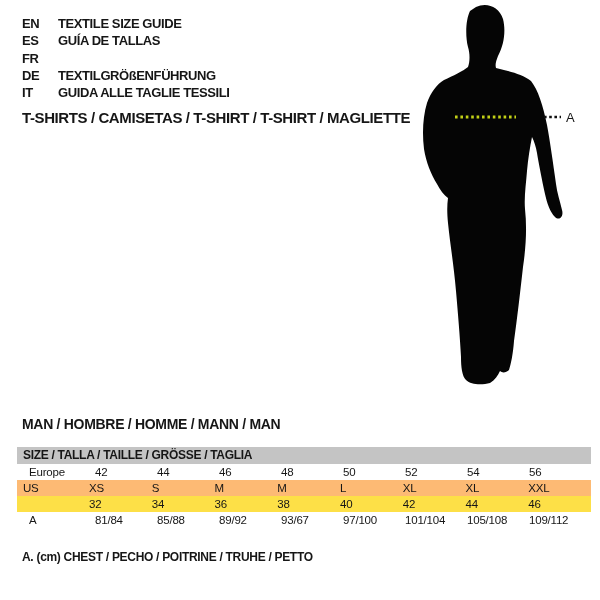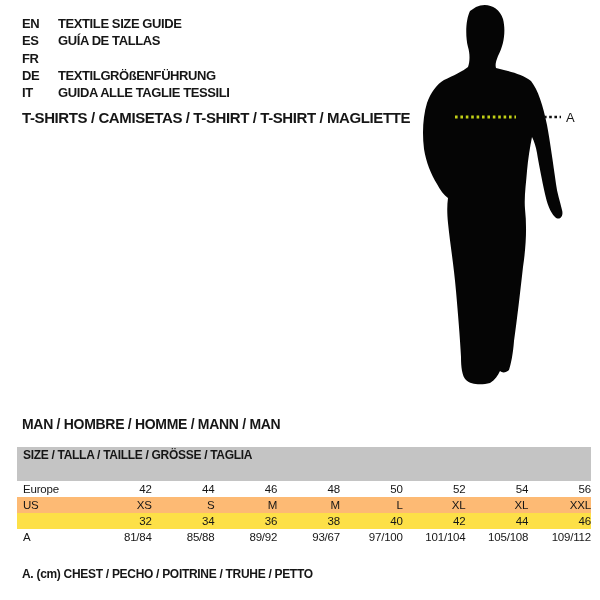--- a/index.html
+++ b/index.html
@@ -16,30 +16,30 @@
   .cat-block{position:absolute;left:22px;top:109px;}
   .cat-line{height:18px;line-height:18px;font-weight:700;font-size:15px;letter-spacing:-0.4px;}
   
   .figure-wrap{position:absolute;left:410px;top:0;width:190px;height:400px;}
   .figure-wrap svg{display:block;}
   
   .section-title{position:absolute;left:22px;top:416px;height:17px;line-height:17px;
     font-weight:700;font-size:14px;letter-spacing:-0.3px;}
   
   .size-table{position:absolute;left:17px;top:447px;width:574px;font-size:11.5px;letter-spacing:-0.2px;}
-  .tbl-header{height:34px;line-height:17px;background:#c4c4c4;padding-left:6px;
+  .tbl-header{height:17px;line-height:17px;background:#c4c4c4;padding-left:6px;
     font-weight:700;font-size:12px;letter-spacing:-0.3px;}
   .tbl-row{display:grid;grid-template-columns:72px repeat(8,1fr);height:16px;line-height:16px;}
   .tbl-row .lbl{padding-left:6px;text-align:left;}
-  .tbl-row .val{text-align:right;}
-  .row-white{background:#ffffff;}
+  .tbl-row .val{text-align:left;}
+  .row-white{background:#ffffff;margin-left:6px;}
   .row-light{background:#fdba74;}
   .row-mid{background:#fde047;}
   
-  .footnote{position:absolute;left:22px;top:566px;height:16px;line-height:16px;
+  .footnote{position:absolute;left:22px;top:549px;height:16px;line-height:16px;
     font-weight:700;font-size:12px;letter-spacing:-0.3px;}
 </style>
 </head>
 <body>
 
 <div class="canvas">
 
   <div class="lang-block">
     <div class="lang-row">
       <span class="lang-code">EN</span>

